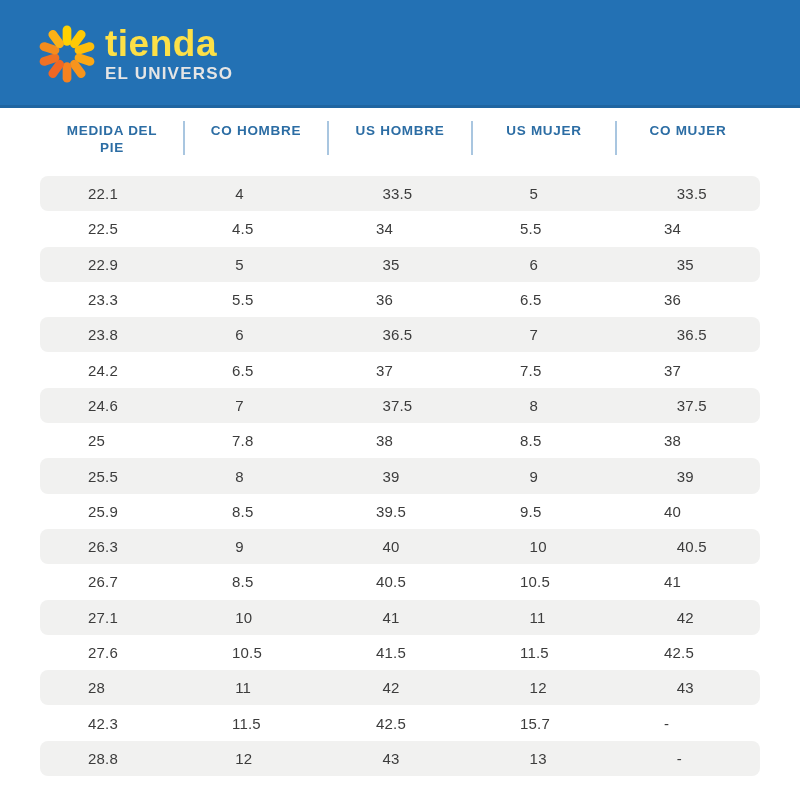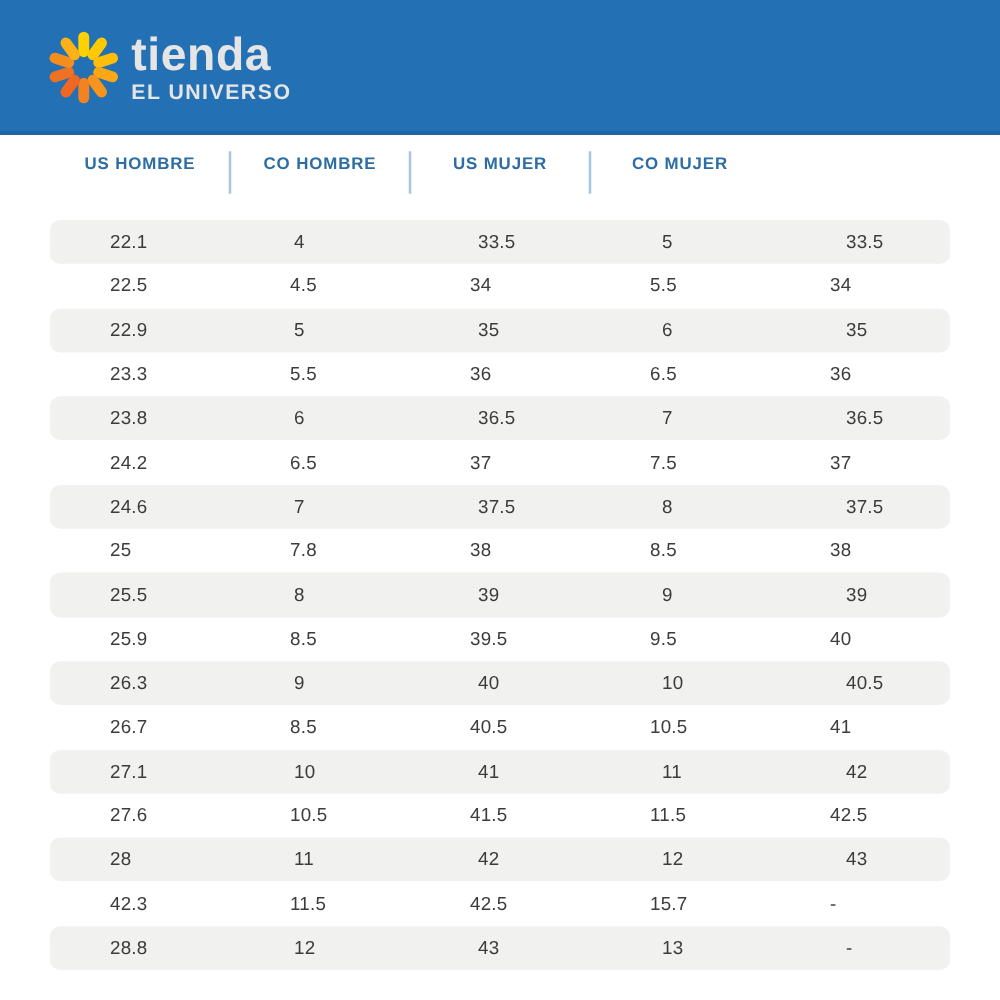--- a/index.html
+++ b/index.html
@@ -12,21 +12,21 @@
   .topbar {
     height: 108px; background: #2371B4;
     display: flex; align-items: center; justify-content: space-between;
     padding: 0 42px 0 36px; box-sizing: border-box;
     box-shadow: inset 0 -3px 0 rgba(0,0,0,0.10);
   }
   .brand { display: flex; align-items: center; gap: 7px; }
   .sun { width: 62px; height: 62px; flex: 0 0 auto; }
   .brand-text { display: flex; flex-direction: column; align-items: flex-start; }
   .brand-top {
-    color: #e5e5e5; font-size: 37px; line-height: 1.0; font-weight: 600;
+    color: #fde047; font-size: 37px; line-height: 1.0; font-weight: 600;
     letter-spacing: 0.5px;
   }
   .brand-bottom {
     color: #e5e5e5; font-size: 17px; font-weight: 700; letter-spacing: 1.2px;
     margin-top: 2px;
   }
   .title {
     color: #ffffff; font-size: 19px; font-weight: 500; letter-spacing: 2.6px;
     white-space: nowrap;
   }
@@ -80,22 +80,23 @@
       </svg>
       <div class="brand-text">
         <div class="brand-top">tienda</div>
         <div class="brand-bottom">EL UNIVERSO</div>
       </div>
     </div>
   </header>
 
   <div class="table-wrap">
     <div class="thead">
+      <div class="th">MEDIDA DEL PIE</div>
+      <div class="th">CO HOMBRE</div>
       <div class="th">US HOMBRE</div>
-      <div class="th">CO HOMBRE</div>
       <div class="th">US MUJER</div>
       <div class="th">CO MUJER</div>
     </div>
     <div class="tbody">
         <div class="tr striped">
           <div class="cell">22.1</div>
           <div class="cell">4</div>
           <div class="cell">33.5</div>
           <div class="cell">5</div>
           <div class="cell">33.5</div>

